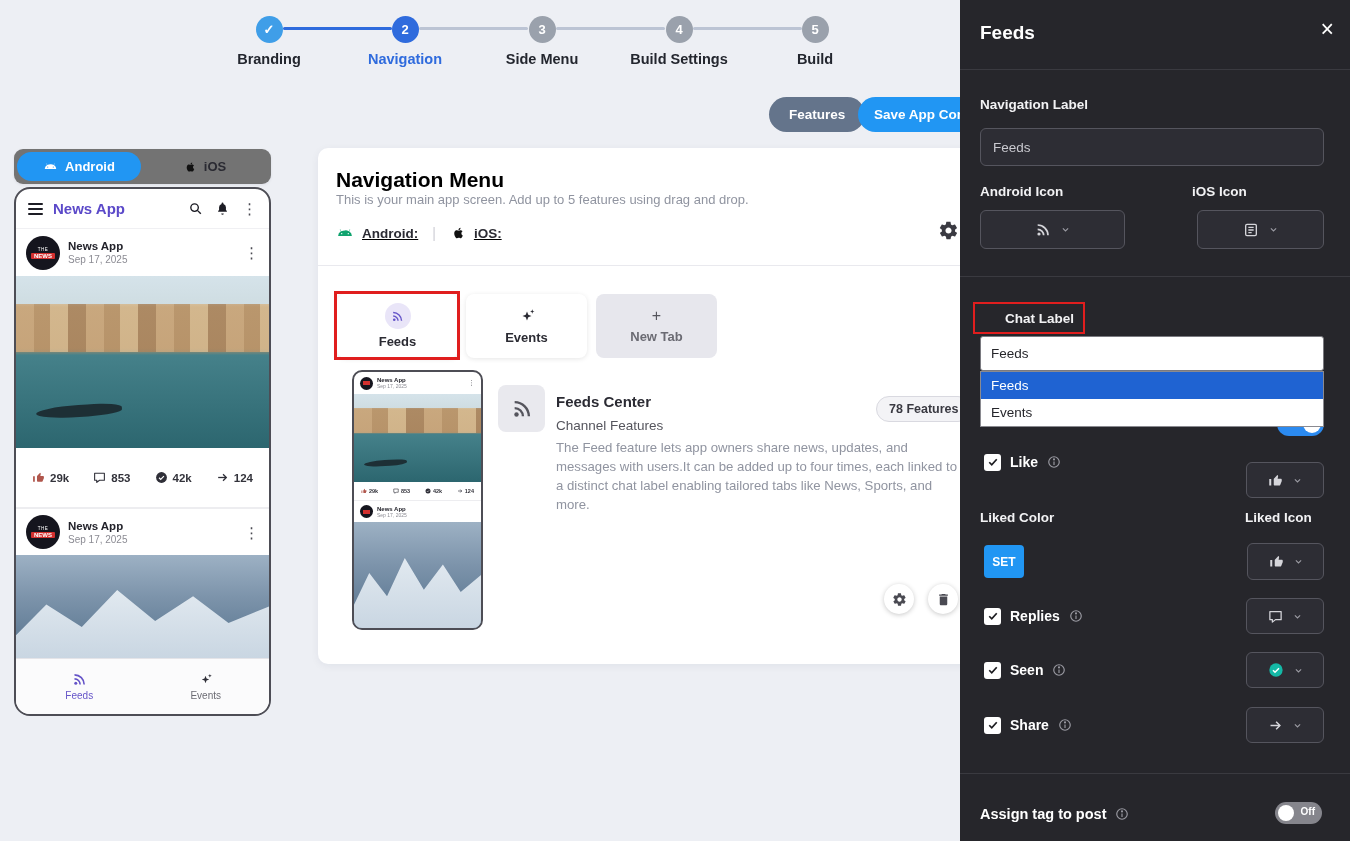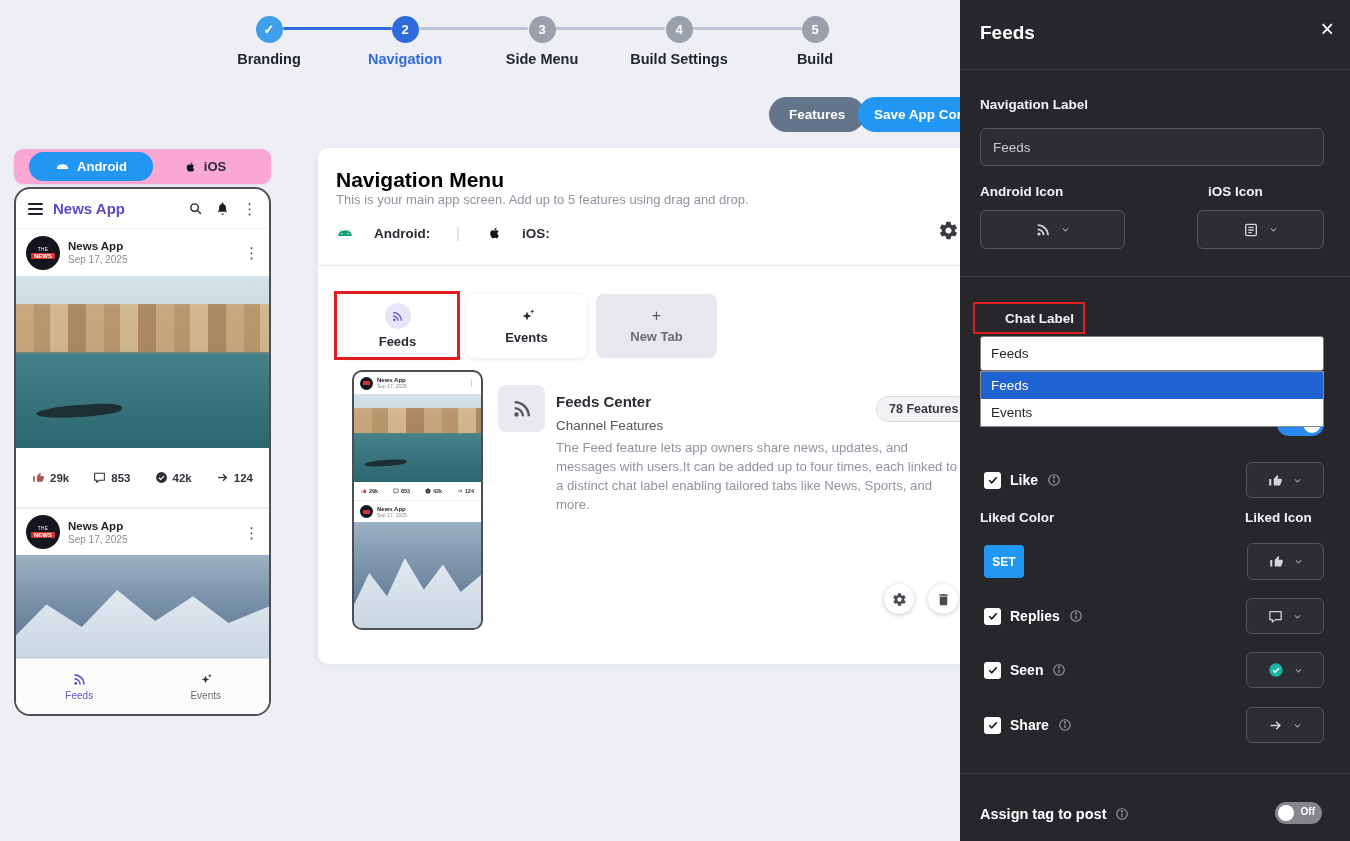--- a/index.html
+++ b/index.html
@@ -20,22 +20,22 @@
   .slabel { margin-top:8px; font-size:14.5px; font-weight:600; color:#23262e; cursor:pointer; }
   .slabel.active { color:#2f6bdd; }
 
   
   .pill-btn { position:absolute; height:35px; border:none; border-radius:17.5px; color:#fff; font-family:inherit;
               font-size:13.5px; font-weight:600; cursor:pointer; padding:0 20px; }
   .restore { left:769px; top:97px; background:#64748b; }
   .save { left:858px; top:97px; background:#2196f3; width:150px; text-align:left; padding-left:16px; }
 
   
-  .seg-card { position:absolute; left:14px; width:257px; height:35px; background:#f9a8d4; border-radius:9px;
-              box-shadow:0 1px 3px rgba(20,30,60,.08); display:flex; align-items:center; padding:15px; }
+  .seg-card { position:absolute; left:14px; width:257px; height:35px; background:#737373; border-radius:9px;
+              box-shadow:0 1px 3px rgba(20,30,60,.08); display:flex; align-items:center; padding:3px; }
   .seg-pill { height:29px; width:124px; border-radius:15px; display:flex; align-items:center; justify-content:center; gap:7px;
               font-size:13px; font-weight:700; cursor:pointer; }
   .seg-pill.blue { background:#2196f3; color:#fff; }
   .seg-pill.black { background:#101016; color:#fff; }
   .seg-rest { flex:1; display:flex; align-items:center; justify-content:center; gap:7px; font-size:13px; font-weight:600; color:#2a2a32; cursor:pointer; }
 
   .phone { position:absolute; left:14px; top:187px; width:257px; height:529px; background:#fff;
            border:2px solid #4d4d55; border-radius:16px; overflow:hidden; display:flex; flex-direction:column; }
   .ph-header { height:40px; display:flex; align-items:center; padding:0 12px; border-bottom:1px solid #f0f0f3; }
   .burger { display:flex; flex-direction:column; gap:3px; cursor:pointer; }
@@ -73,21 +73,21 @@
   .ph-tab { flex:1; display:flex; flex-direction:column; align-items:center; justify-content:center; gap:3px; cursor:pointer; }
   .ph-tab .tlabel { font-size:10px; }
   .ph-tab.active .tlabel { color:#6554c8; }
   .ph-tab .tlabel { color:#6b6b73; }
 
   
   .card { position:absolute; left:318px; top:148px; width:692px; height:516px; background:#fff; border-radius:10px;
           box-shadow:0 2px 8px rgba(20,30,60,.06); }
   .card-title { position:absolute; left:18px; top:20px; font-size:21px; font-weight:700; color:#000000; }
   .card-sub { position:absolute; left:18px; top:44px; font-size:13px; color:#9094a0; }
-  .plat-row { position:absolute; left:18px; top:76px; display:flex; align-items:center; gap:20px; }
+  .plat-row { position:absolute; left:18px; top:76px; display:flex; align-items:center; gap:8px;text-decoration:underline; }
   .plat-label { font-size:13.5px; font-weight:700; color:#2b2b33; }
   .pipe { color:#cfcfd6; font-size:14px; margin:0 6px; }
   .card-gear { position:absolute; left:620px; top:72px; color:#3a3a42; cursor:pointer; }
   .card-hr { position:absolute; left:0; top:117px; width:100%; border-top:1px solid #e9e9ee; }
   .mtab { position:absolute; top:146px; width:121px; height:64px; background:#fff; border-radius:8px;
           box-shadow:0 1px 5px rgba(0,0,0,.1); display:flex; flex-direction:column; align-items:center; justify-content:center; gap:5px; cursor:pointer; }
   .mtab .mtlabel { font-size:13px; font-weight:600; color:#2b2b33; }
   .mtab.muted { background:#e7e7ed; box-shadow:none; }
   .mtab.muted .mtlabel { color:#6b6b73; font-weight:700; }
   .feeds-circle { width:26px; height:26px; border-radius:50%; background:#e9e5f8; display:flex; align-items:center; justify-content:center; color:#6554c8; }
@@ -431,21 +431,21 @@
 
   <div class="panel">
     <div class="panel-title">Feeds</div>
     <button class="panel-close">×</button>
     <div class="pdivider" style="top:69px"></div>
 
     <div class="plabel" style="left:20px;top:97px">Navigation Label</div>
     <input class="pinput" style="top: 128px;" value="Feeds">
 
     <div class="plabel" style="left:20px;top:184px">Android Icon</div>
-    <div class="plabel" style="left:248px;top:184px">iOS Icon</div>
+    <div class="plabel" style="left:232px;top:184px">iOS Icon</div>
 
     <div class="icon-select" style="left:20px;top:210px;width:145px;height:39px">
       <svg width="16" height="16" viewBox="0 0 24 24">
           <circle cx="6" cy="18" r="2.4" fill="#d5d5da"></circle>
           <path d="M4 11a9 9 0 0 1 9 9" fill="none" stroke="#d5d5da" stroke-width="2.6"></path>
           <path d="M4 4.5A15.5 15.5 0 0 1 19.5 20" fill="none" stroke="#d5d5da" stroke-width="2.6"></path>
         </svg>
       <svg class="chev" width="9" height="9" viewBox="0 0 24 24" fill="none" stroke="currentColor" stroke-width="3">
           <path d="M5 9l7 7 7-7"></path>
         </svg>
@@ -469,21 +469,21 @@
     <div class="hidden-toggle">
         <i></i>
       </div>
 
     <button class="combo">Feeds</button>
     <div class="listbox">
       <div class="option selected">Feeds</div>
       <div class="option">Events</div>
     </div>
 
-    <div class="prow" style="top:462px">
+    <div class="prow" style="top:444px">
       <span class="cb">
         <svg width="12" height="12" viewBox="0 0 24 24" fill="none" stroke="#1b1b1f" stroke-width="3.4">
             <path d="M4.5 12.5l5 5 10-11"></path>
           </svg>
       </span>
       <span class="cbl">Like</span>
       <span class="info">
         <svg width="14" height="14" viewBox="0 0 24 24" fill="none" stroke="currentColor" stroke-width="2">
             <circle cx="12" cy="12" r="9"></circle>
             <path d="M12 11v6"></path>

